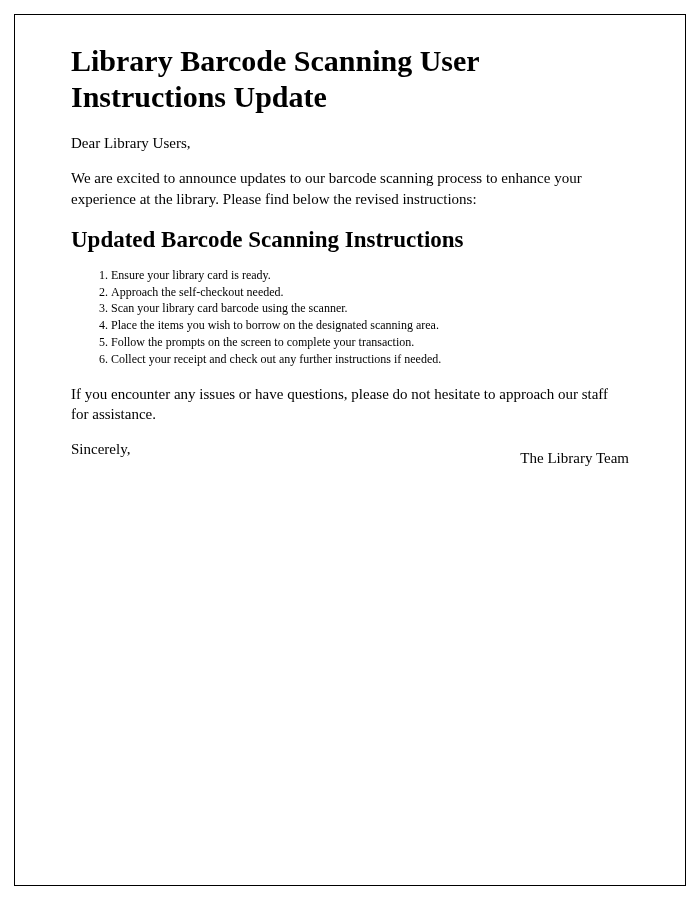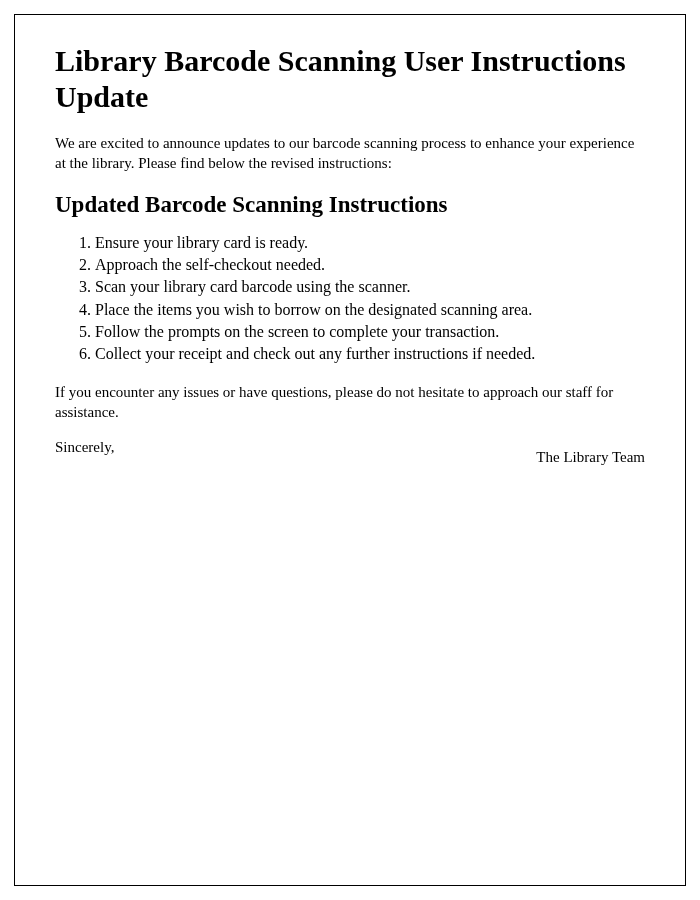--- a/index.html
+++ b/index.html
@@ -11,21 +11,21 @@
       font-family: "Times New Roman", Times, serif;
       background: #fff;
       width: 700px;
       height: 900px;
       padding: 14px;
     }
     .page {
       border: 1px solid #000;
       width: 100%;
       height: 100%;
-      padding: 28px 40px;
+      padding: 28px 56px;
     }
     h1 {
       font-size: 30px;
       font-weight: bold;
       margin-bottom: 18px;
       line-height: 1.2;
     }
     h2 {
       font-size: 23px;
       font-weight: bold;
@@ -35,36 +35,37 @@
     p {
       font-size: 15px;
       margin-bottom: 15px;
       line-height: 1.35;
     }
     ol {
       margin-left: 40px;
       margin-bottom: 16px;
     }
     ol li {
-      font-size: 16px;
+      font-size: 12px;
       line-height: 1.4;
     }
     .signoff {
       margin-bottom: 4px;
     }
     .team {
       margin-top: -15px;
       text-align: right;
     }
   </style>
 </head>
 <body>
 
 <div class="page">
   <h1>Library Barcode Scanning User Instructions Update</h1>
+  <p>Dear Library Users,</p>
   <p>We are excited to announce updates to our barcode scanning process to enhance your experience at the library. Please find below the revised instructions:</p>
   <h2>Updated Barcode Scanning Instructions</h2>
   <ol>
     <li>Ensure your library card is ready.</li>
     <li>Approach the self-checkout needed.</li>
     <li>Scan your library card barcode using the scanner.</li>
     <li>Place the items you wish to borrow on the designated scanning area.</li>
     <li>Follow the prompts on the screen to complete your transaction.</li>
     <li>Collect your receipt and check out any further instructions if needed.</li>
   </ol>

